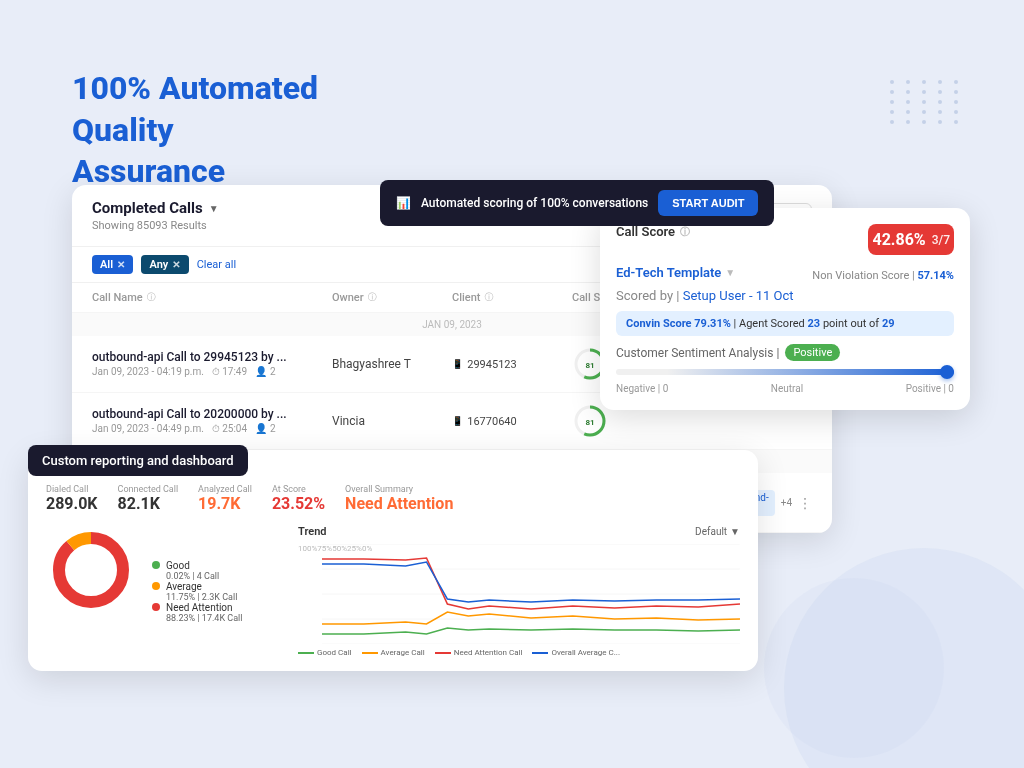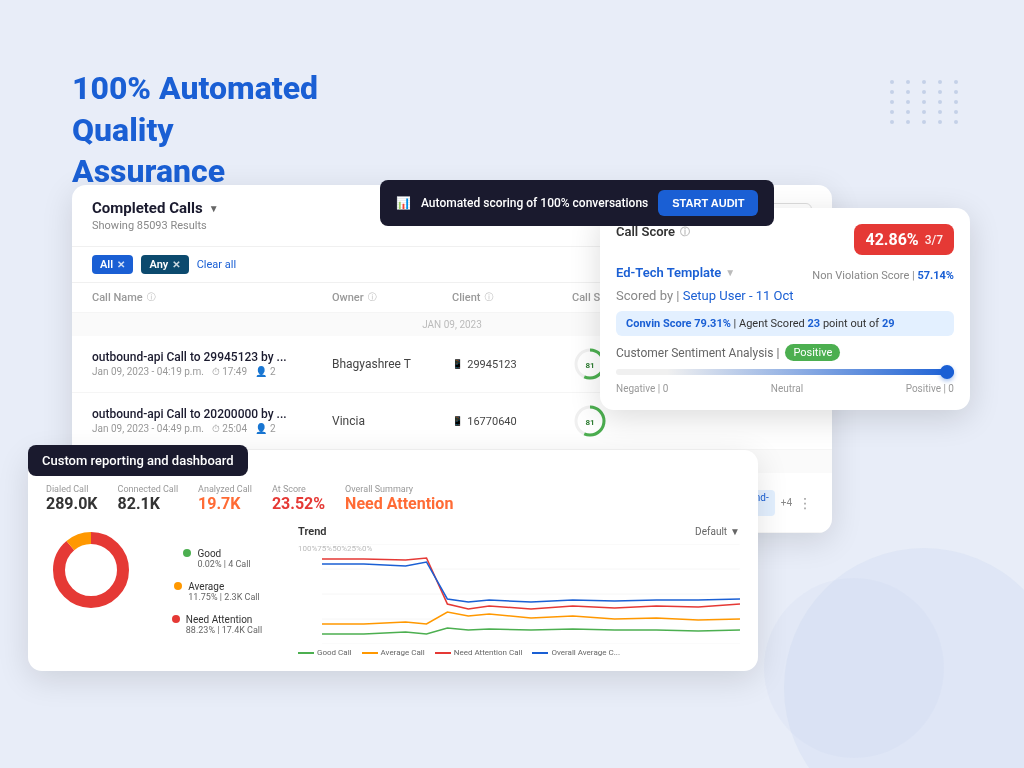--- a/index.html
+++ b/index.html
@@ -265,21 +265,21 @@
       font-weight: 600;
       color: #333;
       display: flex;
       align-items: center;
       gap: 5px;
     }
 
     .score-badge {
       background: #e53935;
       color: white;
-      padding: 6px 11px;
+      padding: 6px 4px;
       border-radius: 8px;
       font-size: 16px;
       font-weight: 700;
       display: flex;
       align-items: center;
       gap: 6px;
     }
 
     .score-fraction {
       font-size: 12px;
@@ -426,24 +426,23 @@
     
     .donut-container {
       width: 90px;
       height: 90px;
       flex-shrink: 0;
     }
 
     .donut-legend {
       display: flex;
       flex-direction: column;
-      gap: 12px;
+      gap: 0;
       justify-content: center;
       min-width: 130px;
-      align-items: center;
     }
 
     .legend-item {
       display: flex;
       align-items: flex-start;
       gap: 6px;
       font-size: 10px;
     }
 
     .legend-dot {

